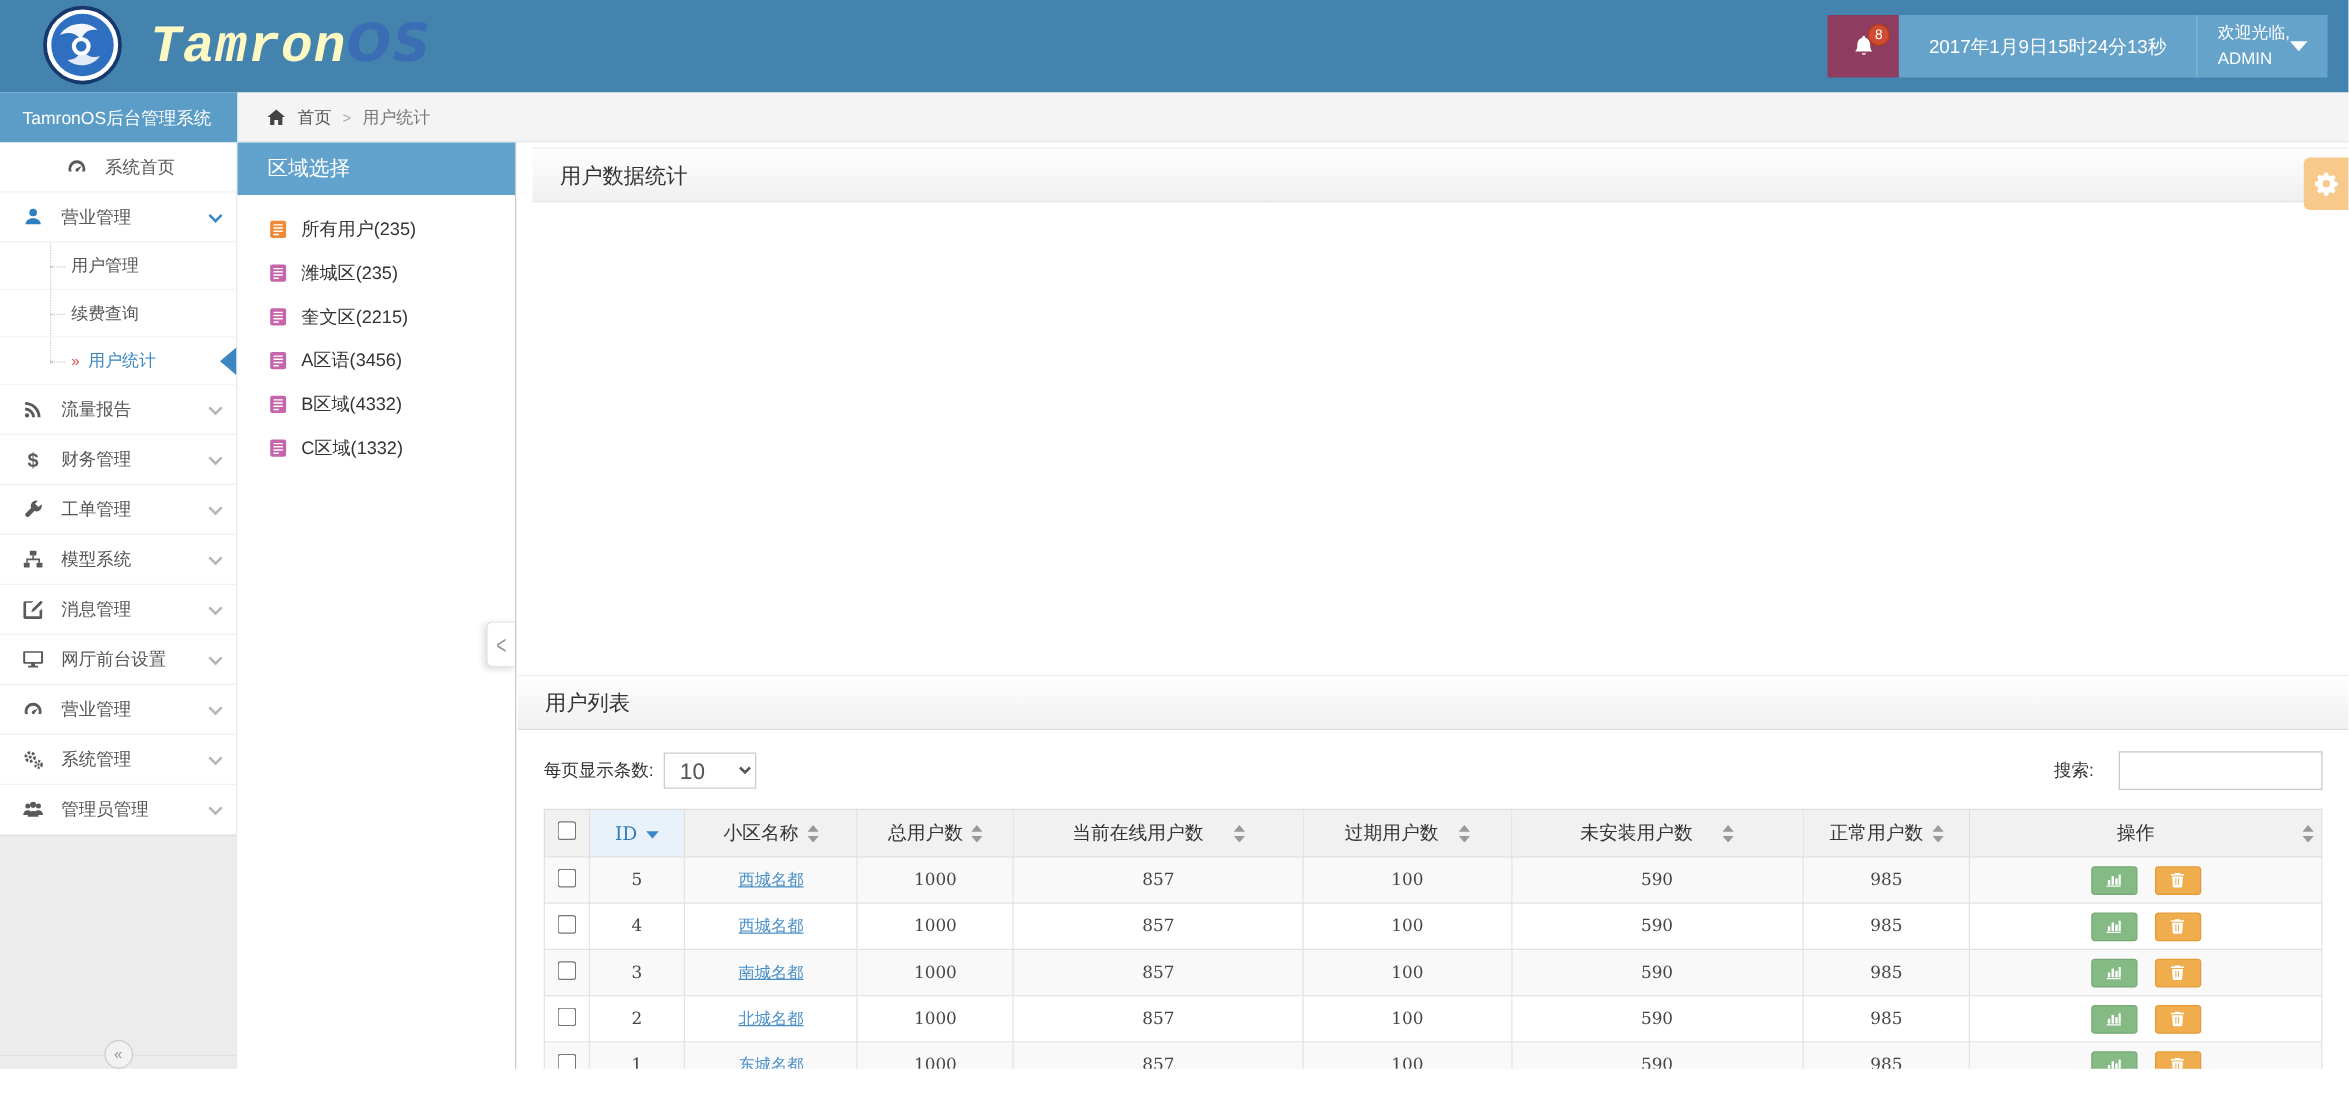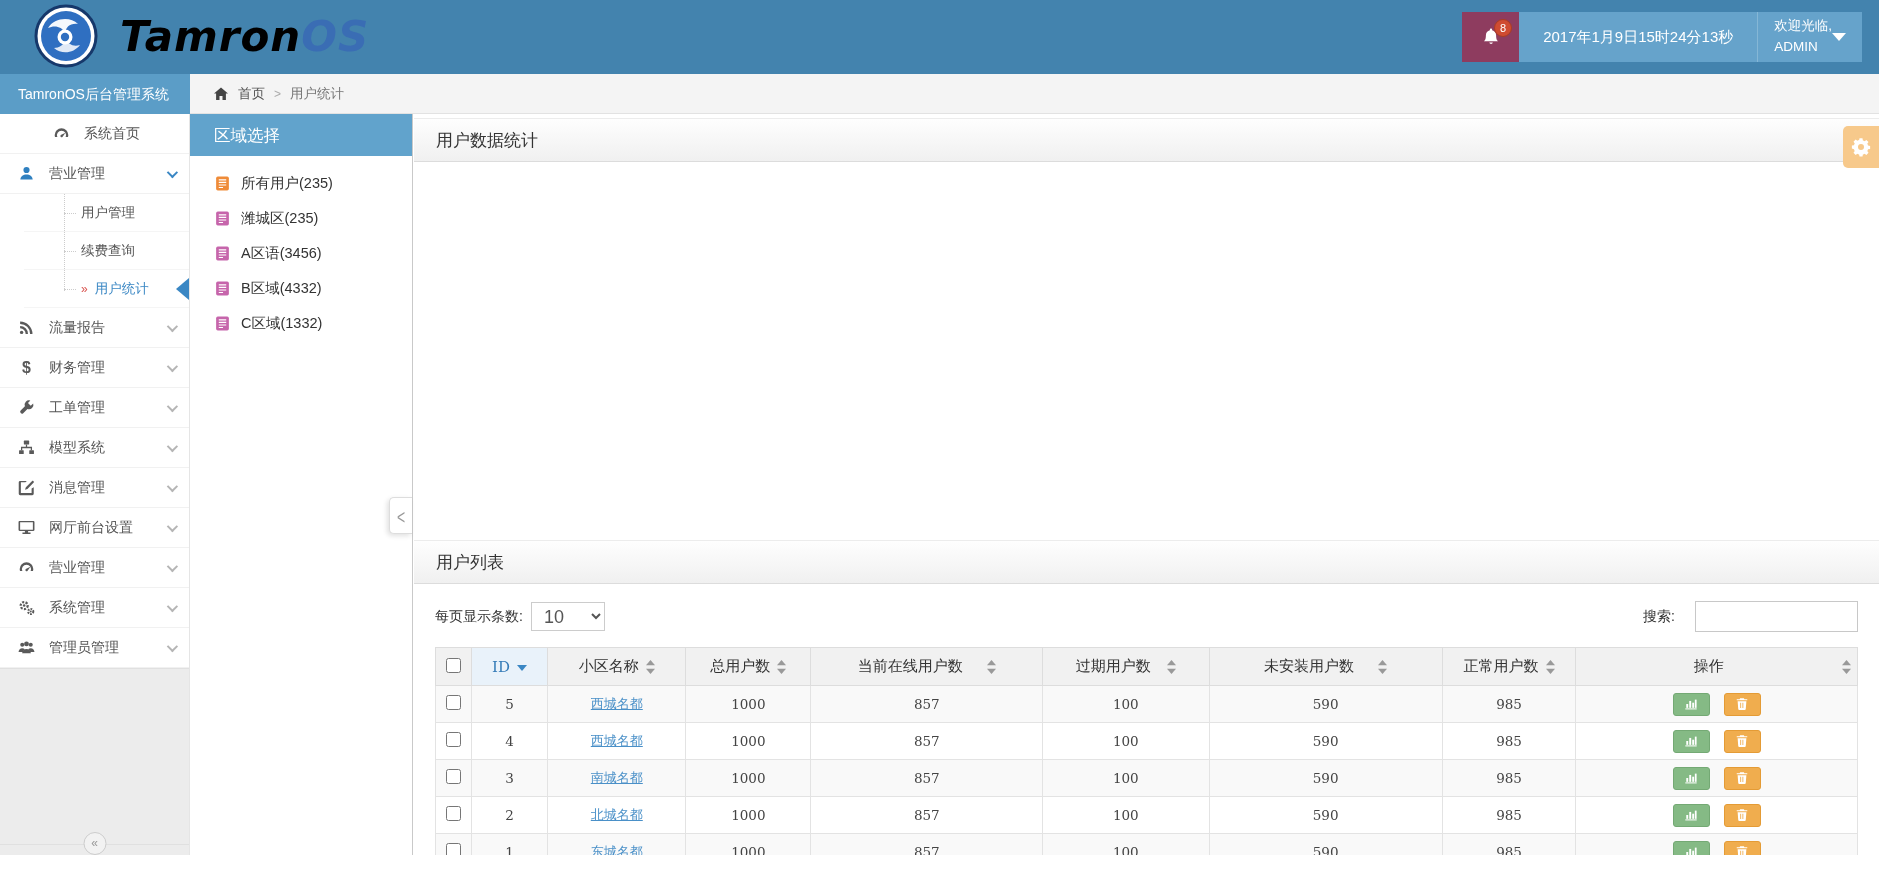--- a/index.html
+++ b/index.html
@@ -6,21 +6,21 @@
   html,body { background:#fff; }
   .app { position:relative; width:1879px; height:891px; overflow:hidden;
          font-family:"Liberation Sans", sans-serif; background:#fff; }
 
   
   .topbar { position:absolute; top:0; left:0; right:0; height:74px; background:#4383ae; }
   .brand { position:absolute; left:34px; top:4px; display:flex; align-items:center; gap:22px; cursor:pointer; }
   .globe { width:64px; height:64px; display:block; }
   .brand-text { font-size:42px; font-weight:bold; font-style:italic; letter-spacing:1px;
                 font-family:"DejaVu Sans", "Liberation Sans", sans-serif; }
-  .brand-text .t1 { color:#000000; }
+  .brand-text .t1 { color:#fef9c3;font-family:Liberation Mono, monospace; }
   .brand-text .t2 { color:#3a6db4; }
   .top-right { position:absolute; right:17px; top:12px; height:50px; display:flex; }
   .bell-block { width:57px; height:50px; background:#8e3c5f; position:relative;
                 display:flex; align-items:center; justify-content:center; cursor:pointer; }
   .bell-block svg { width:20px; height:20px; }
   .badge { position:absolute; top:7px; right:7px; width:18px; height:18px; border-radius:50%;
            background:#cf4b31; border:1px solid #a83c24; color:#fff; font-size:11px;
            line-height:16px; text-align:center; }
   .datetime { height:50px; background:#66a3cb; color:#fff; font-size:15px;
               display:flex; align-items:center; padding:0 24px; }
@@ -48,21 +48,21 @@
   .menu-item { position:relative; height:40px; display:flex; align-items:center; gap:13px;
                padding:0 14px 0 17px; border-bottom:1px solid #f1f1f1; color:#555;
                font-size:14px; cursor:pointer;justify-content:center; }
   .menu-item .mi { width:19px; height:17px; display:flex; align-items:center; justify-content:center; }
   .menu-item .mi svg { width:17px; height:17px; fill:#5a5a5a; }
   .menu-item.active-parent { color:#555; }
   .menu-item.active-parent .mi svg { fill:#2f80c0; }
   .chev { margin-left:auto; width:8px; height:8px; border-right:2px solid #b5b5b5;
           border-bottom:2px solid #b5b5b5; transform:rotate(45deg) translateY(-2px); }
   .chev.blue { border-color:#3a87c4; }
-  .submenu { list-style:none; position:relative;margin-left:24px; }
+  .submenu { list-style:none; position:relative; }
   .submenu::before { content:''; position:absolute; left:40px; top:0; bottom:17px;
                      border-left:1px dotted #ccc; }
   .submenu li { position:relative; height:38px; line-height:38px; padding-left:57px;
                 font-size:13.5px; color:#555; border-bottom:1px solid #f5f5f5; cursor:pointer; }
   .submenu li::before { content:''; position:absolute; left:40px; top:19px; width:12px;
                         border-top:1px dotted #ccc; }
   .submenu li.active { color:#3a87c4; }
   .submenu li.active .gg { color:#d9534f; margin-right:7px; font-size:12px; }
   .active-flag { position:absolute; right:0; top:50%; margin-top:-11px; width:0; height:0;
                  border-top:11px solid transparent; border-bottom:11px solid transparent;
@@ -92,21 +92,21 @@
                   display:flex; align-items:center; justify-content:center;
                   color:#999; font-size:14px; cursor:pointer; z-index:5; }
   .collapse-tab span { transform:scaleY(1.5); }
 
   
   .content { position:absolute; left:414px; top:114px; right:0; bottom:36px; background:#fff;
              overflow:hidden; }
   .panel-head { height:44px; line-height:44px; padding-left:22px; font-size:17px; color:#333;
                 background:linear-gradient(#fefefe,#f0f0f0); border-bottom:1px solid #dcdcdc;
                 border-top:1px solid #ececec; }
-  .stats-panel { margin-top:4px; }
+  .stats-panel { margin-top:4px;padding-left:12px; }
   .stats-body { height:378px; background:#fff; }
   .list-body { padding:17px 21px 0 21px; }
   .toolbar { display:flex; align-items:center; justify-content:space-between; margin-bottom:15px; }
   .pp { display:flex; align-items:center; gap:8px; font-size:14px; color:#333; }
   .pp select { width:74px; height:29px; border:1px solid #ccc; background:#fff; font-size:18px;
                color:#555; padding-left:8px; }
   .search { display:flex; align-items:center; gap:20px; font-size:14px; color:#333; }
   .search input { width:163px; height:31px; border:1px solid #c8c8c8; background:#fff;
                   padding:0 8px; font-size:14px; }
 
@@ -334,20 +334,29 @@
         <span>所有用户(235)</span>
       </li>
       <li>
         <svg viewBox="0 0 16 16">
             <rect x="2" y="1.5" width="12" height="13" rx="1.6" fill="#c665ab"></rect>
             <g stroke="#fff" stroke-width="1.1" fill="none">
               <path d="M4.5 4.6h7M4.5 7h7M4.5 9.4h7M4.5 11.8h4"></path>
             </g>
           </svg>
         <span>潍城区(235)</span>
+      </li>
+      <li>
+        <svg viewBox="0 0 16 16">
+            <rect x="2" y="1.5" width="12" height="13" rx="1.6" fill="#c665ab"></rect>
+            <g stroke="#fff" stroke-width="1.1" fill="none">
+              <path d="M4.5 4.6h7M4.5 7h7M4.5 9.4h7M4.5 11.8h4"></path>
+            </g>
+          </svg>
+        <span>奎文区(2215)</span>
       </li>
       <li>
         <svg viewBox="0 0 16 16">
             <rect x="2" y="1.5" width="12" height="13" rx="1.6" fill="#c665ab"></rect>
             <g stroke="#fff" stroke-width="1.1" fill="none">
               <path d="M4.5 4.6h7M4.5 7h7M4.5 9.4h7M4.5 11.8h4"></path>
             </g>
           </svg>
         <span>A区语(3456)</span>
       </li>

